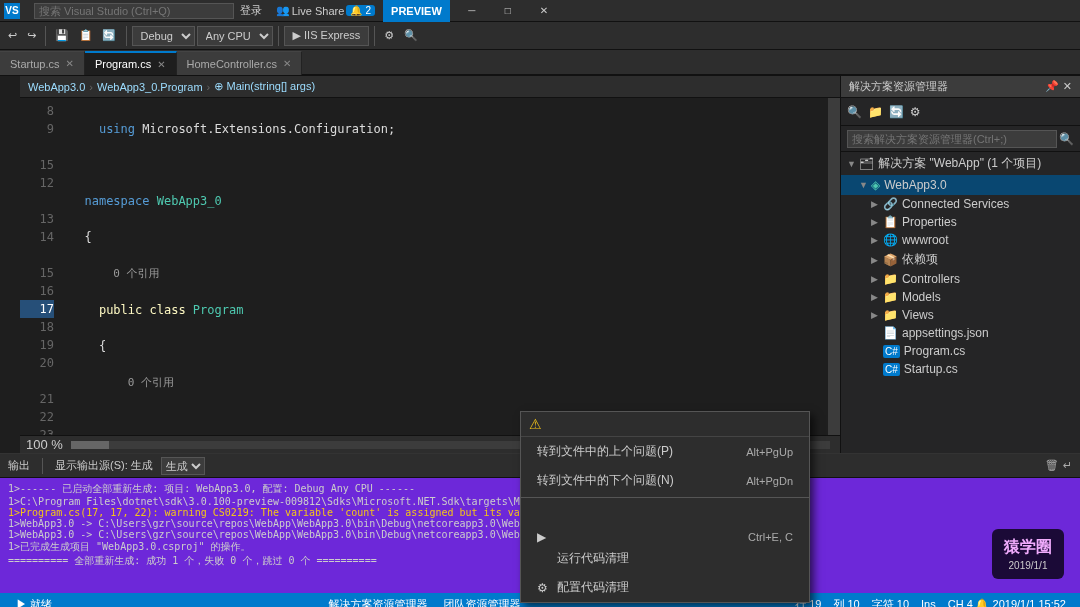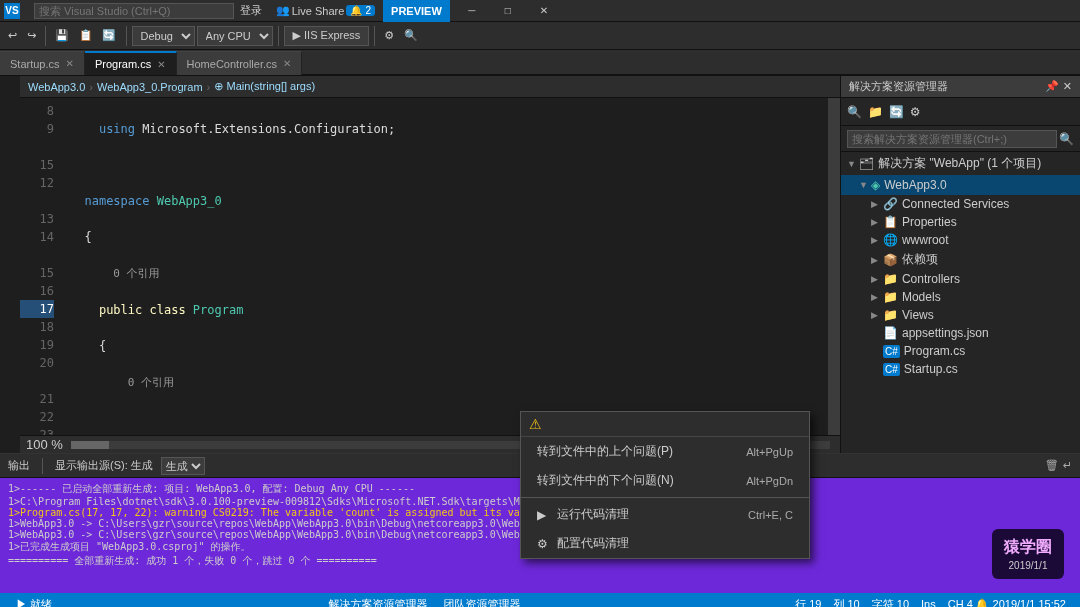--- a/index.html
+++ b/index.html
@@ -229,21 +229,21 @@
       <span style="flex:1;">转到文件中的上个问题(P)</span>
       <span style="color:#aaa;font-size:11px;">Alt+PgUp</span>
     </div>
     <div style="display:flex;align-items:center;padding:6px 16px;cursor:default;color:#ccc;font-size:12px;">
       <span style="flex:1;">转到文件中的下个问题(N)</span>
       <span style="color:#aaa;font-size:11px;">Alt+PgDn</span>
     </div>
     <div style="height:1px;background:#555;margin:2px 0;"></div>
     <div style="display:flex;align-items:center;padding:6px 16px;cursor:default;color:#ccc;font-size:12px;">
       <span style="width:20px;">▶</span>
-      <span style="flex:1;">运行代码清理</span>
+      <span style="flex:1;margin-top:44px;">运行代码清理</span>
       <span style="color:#aaa;font-size:11px;">Ctrl+E, C</span>
     </div>
     <div style="display:flex;align-items:center;padding:6px 16px;cursor:default;color:#ccc;font-size:12px;">
       <span style="width:20px;">⚙</span>
       <span style="flex:1;">配置代码清理</span>
     </div>
   </div>
 
 </div>
 

